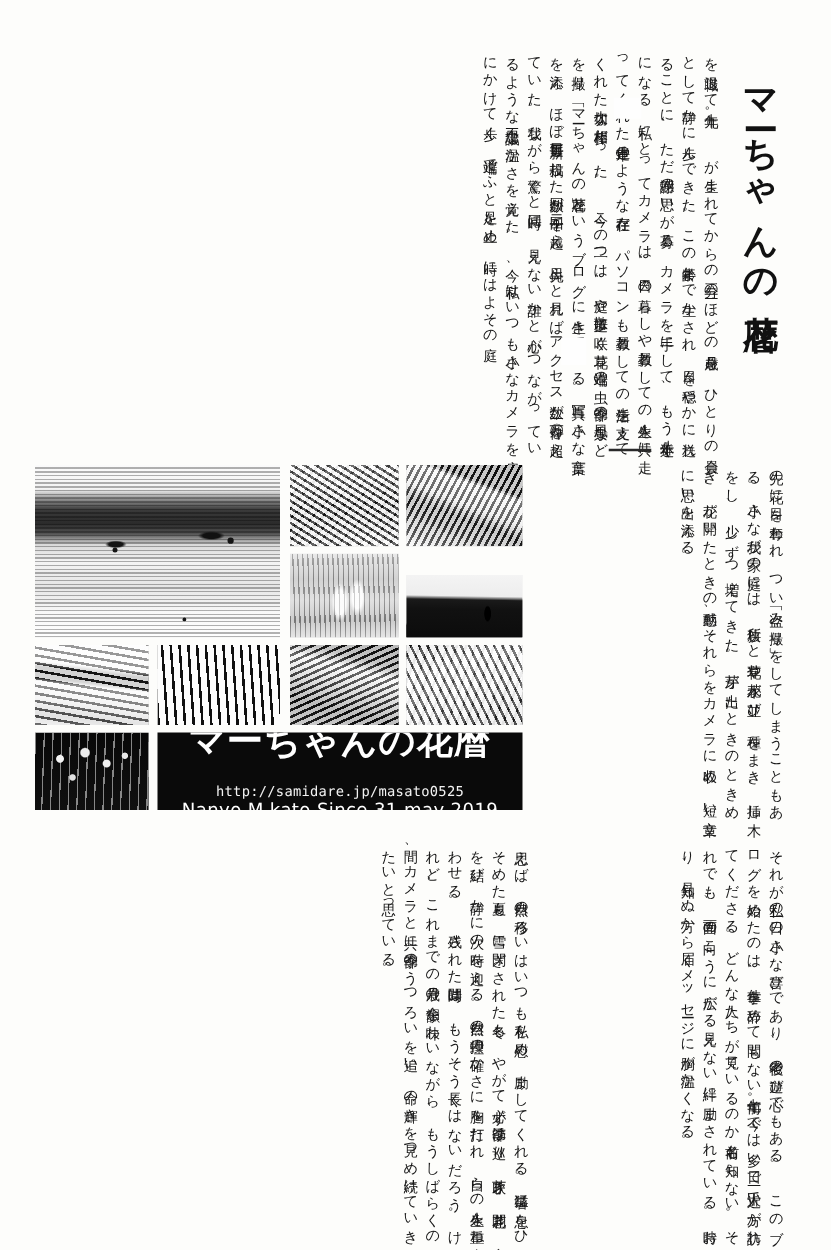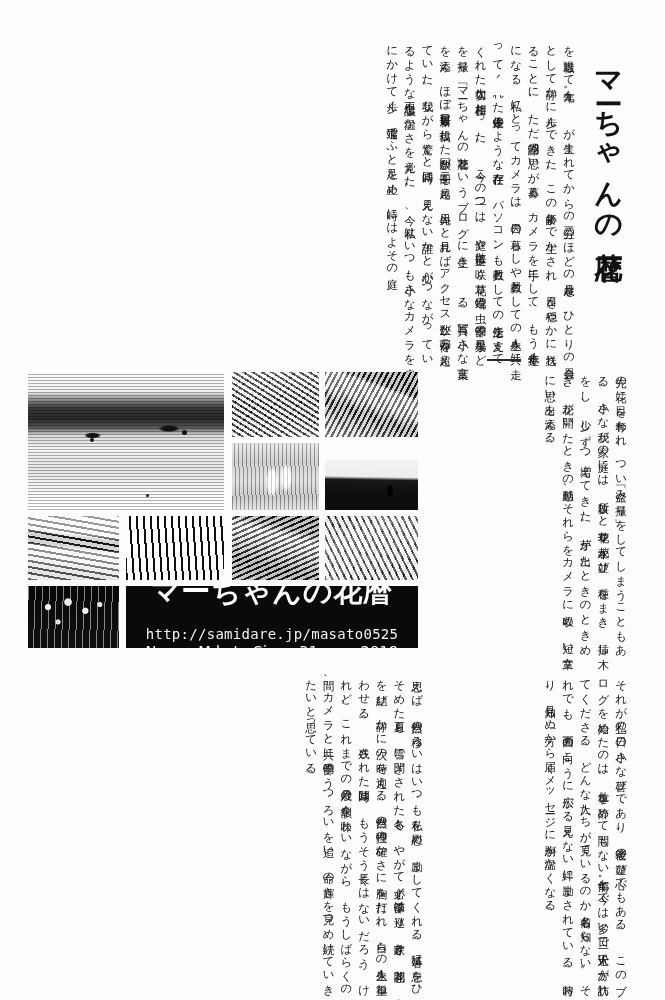--- a/index.html
+++ b/index.html
@@ -233,21 +233,21 @@
     font-size: 29px;
     letter-spacing: 0.03em;
     line-height: 1;
     margin: 1px 0 1px 0;
     white-space: nowrap;
   }
 
   #banner-url {
     font-family: "DejaVu Sans Mono", "Liberation Mono", monospace;
     color: #f2f2f2;
-    font-size: 14px;
+    font-size: 11px;
     letter-spacing: 0.02em;
     line-height: 1;
     margin-bottom: 3px;
     white-space: nowrap;
     margin-top: 20px;
   }
 
   #banner-credit {
     font-family: "DejaVu Sans", "Liberation Sans", sans-serif;
     color: #ffffff;

